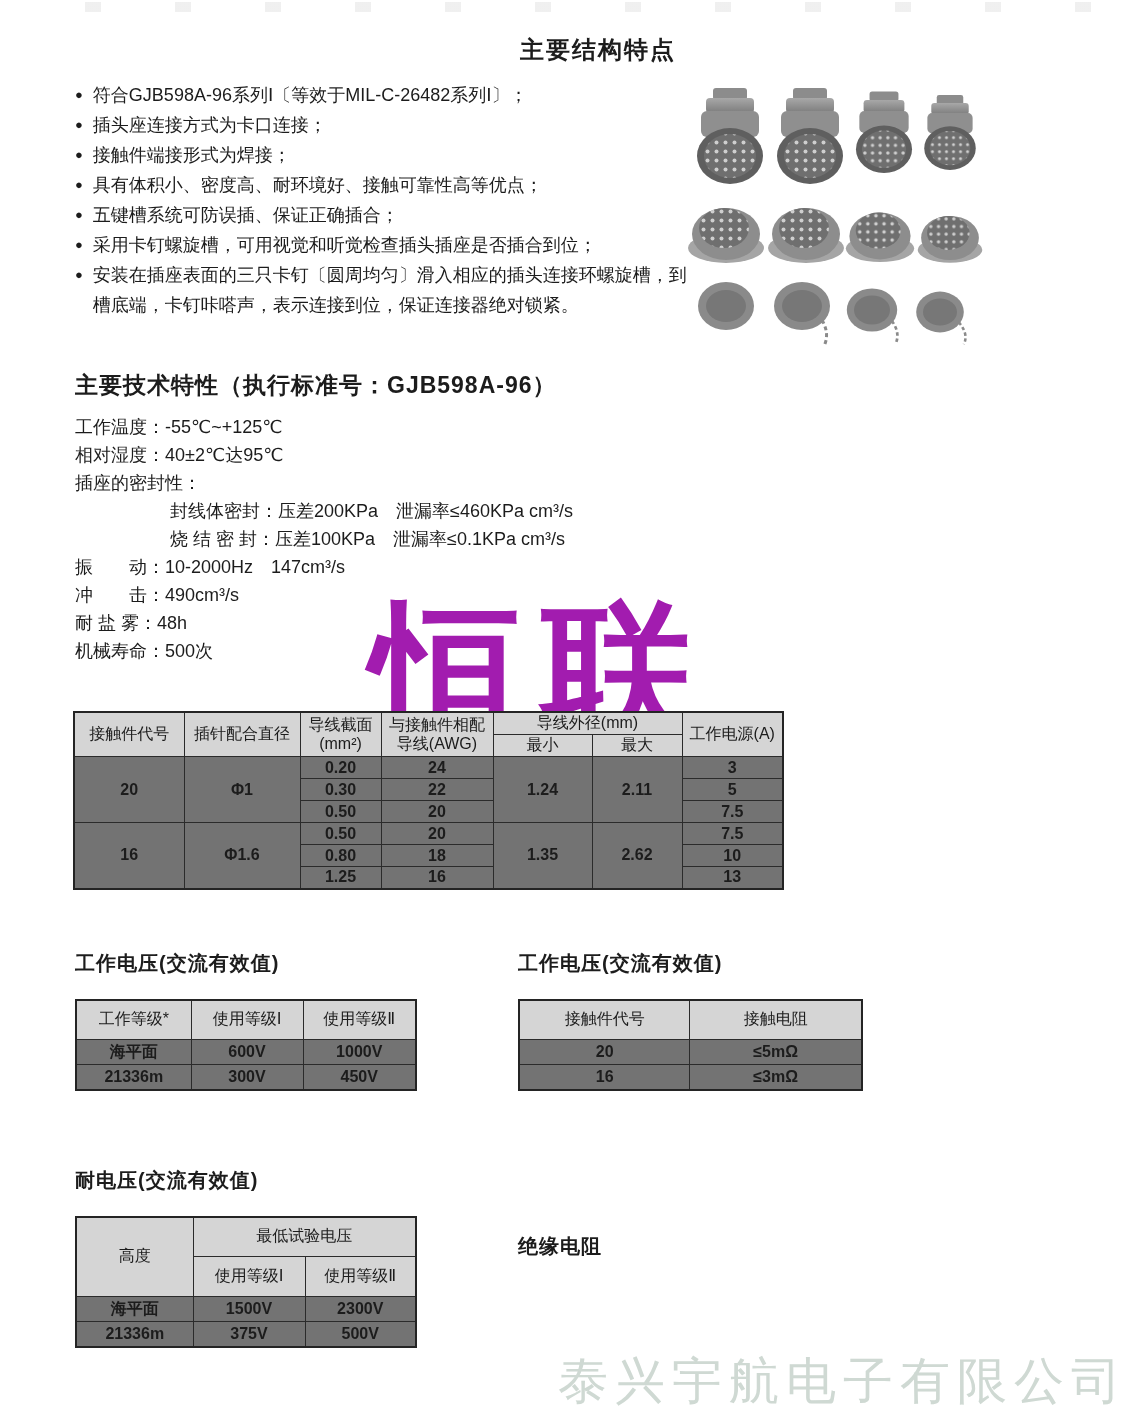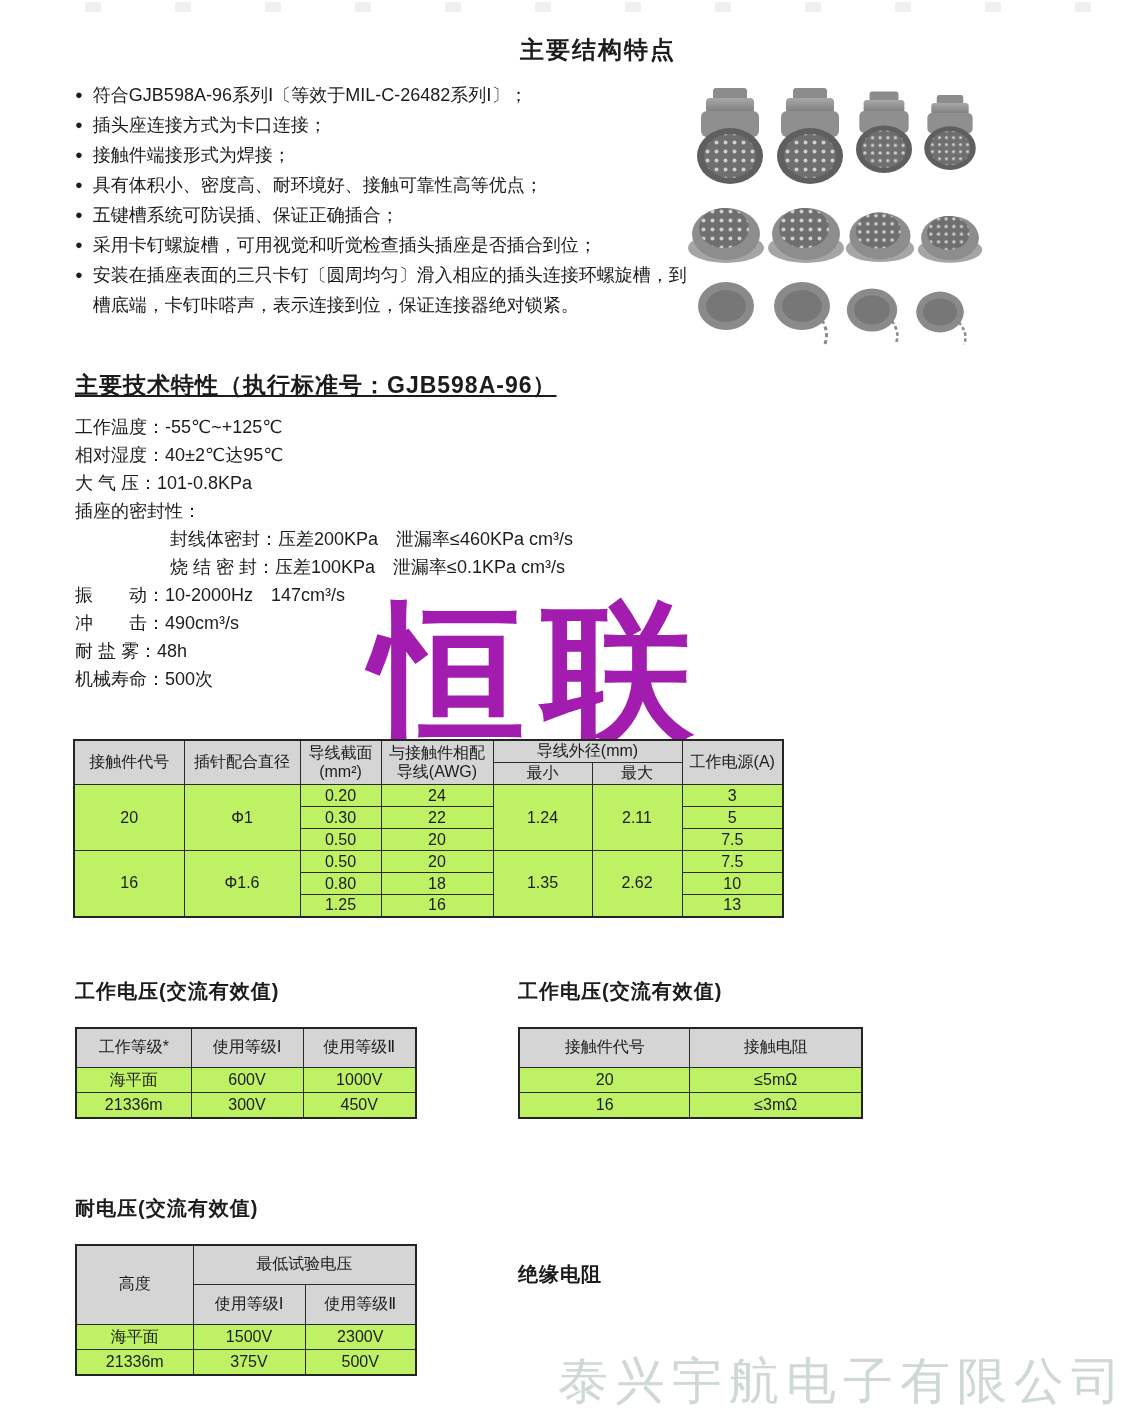--- a/index.html
+++ b/index.html
@@ -26,21 +26,21 @@
   
   .watermark {
     position:absolute; left:372px; top:582px; z-index:0;
     font-size:152px; font-weight:700; line-height:1.2; letter-spacing:18px;
     color:#a21caf; font-family:"DejaVu Sans", sans-serif;
     user-select:none;
   }
 
   
   .h-main { font-size:24px; font-weight:700; margin:0; padding:34px 0 0 75px; letter-spacing:2px;text-align:center; }
-  .h-tech { font-size:23px; font-weight:700; margin:0; padding:50px 0 0 75px; letter-spacing:1px;text-decoration:underline; }
+  .h-tech { font-size:23px; font-weight:700; margin:0; padding:50px 0 0 75px; letter-spacing:1px; }
   .h-sub  { font-size:20px; font-weight:700; letter-spacing:1px; margin:0 0 22px 0; }
 
   
   .features { margin:14px 0 0 75px; width:625px; }
   .feature-item { display:flex; font-size:18px; line-height:30px; }
   .feature-item .dot { font-size:13px; line-height:30px; margin-right:10px; flex:0 0 auto; }
 
   
   .photo { position:absolute; left:688px; top:84px; width:326px; height:262px; }
 
@@ -49,21 +49,21 @@
   .spec-line { font-size:18px; line-height:28px; white-space:pre; }
   .spec-line.ind { padding-left:95px; }
 
   
   table { border-collapse:collapse; table-layout:fixed; }
   th, td {
     border:1px solid #2b2b2b; text-align:center; vertical-align:middle;
     font-size:16px; font-weight:400; padding:0 2px; overflow:hidden;
   }
   th { background:#d5d5d5; }
-  td { background:#bef264; }
+  td { background:#737373;font-weight:bold; }
   .tbl { border:2px solid #242424; }
   .pre { white-space:pre-line; line-height:1.15; }
 
   .main-table-wrap { margin:46px 0 0 73px; }
   .main-table th { height:21px; }
   .main-table td { height:22px; }
 
   
   .two-col { display:flex; margin-left:75px; }
   .col-l { width:343px; }
@@ -214,21 +214,20 @@
           <span class="dot">●</span>
           <span>安装在插座表面的三只卡钉〔圆周均匀〕滑入相应的插头连接环螺旋槽，到槽底端，卡钉咔嗒声，表示连接到位，保证连接器绝对锁紧。</span>
         </div>
     </div>
 
     <h1 class="h-tech">主要技术特性（执行标准号：GJB598A-96）</h1>
 
     <div class="specs">
       <div class="spec-line">工作温度：-55℃~+125℃</div>
       <div class="spec-line">相对湿度：40±2℃达95℃</div>
-      <div class="spec-line">大 气 压：101-0.8KPa</div>
       <div class="spec-line">插座的密封性：</div>
       <div class="spec-line ind">封线体密封：压差200KPa　泄漏率≤460KPa cm³/s</div>
       <div class="spec-line ind">烧 结 密 封：压差100KPa　泄漏率≤0.1KPa cm³/s</div>
       <div class="spec-line">振　　动：10-2000Hz　147cm³/s</div>
       <div class="spec-line">冲　　击：490cm³/s</div>
       <div class="spec-line">耐 盐 雾：48h</div>
       <div class="spec-line">机械寿命：500次</div>
     </div>
 
     <div class="main-table-wrap">

